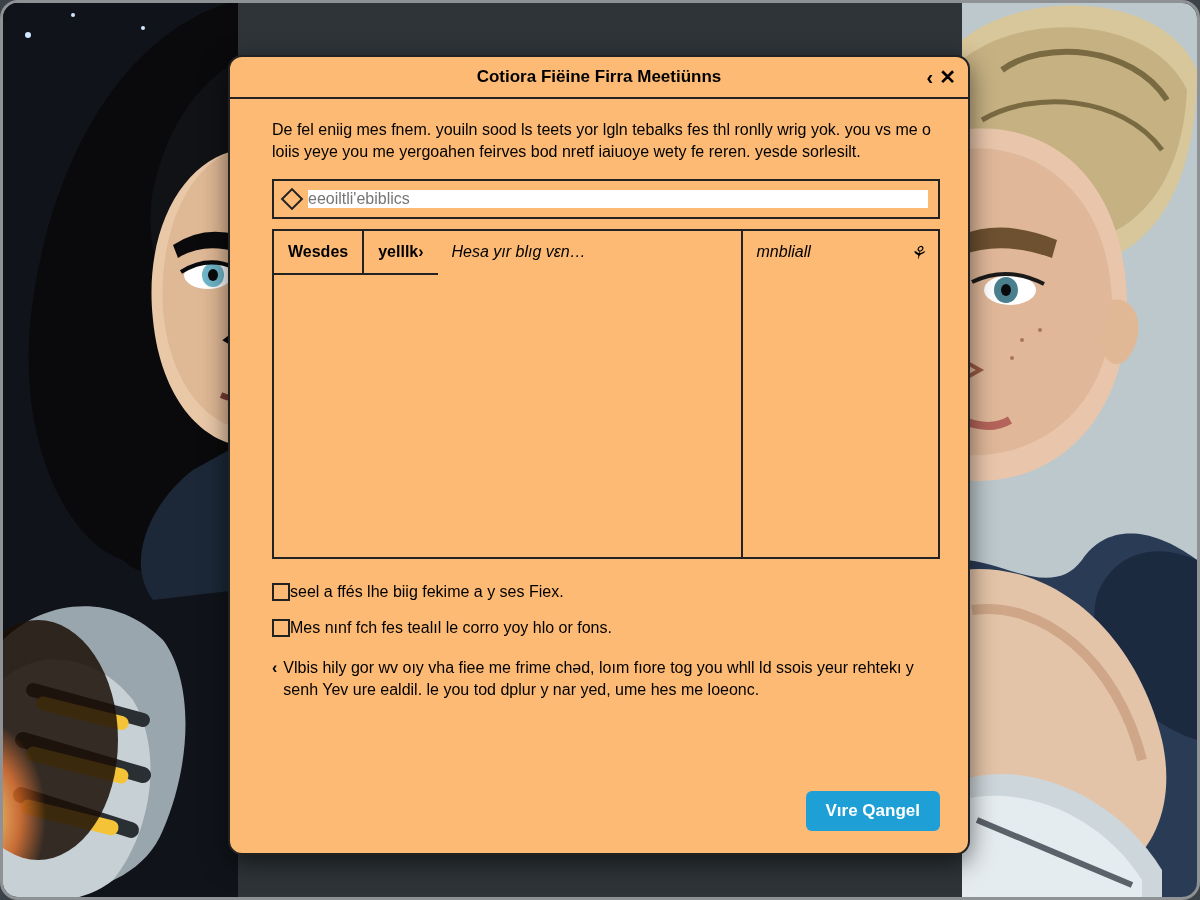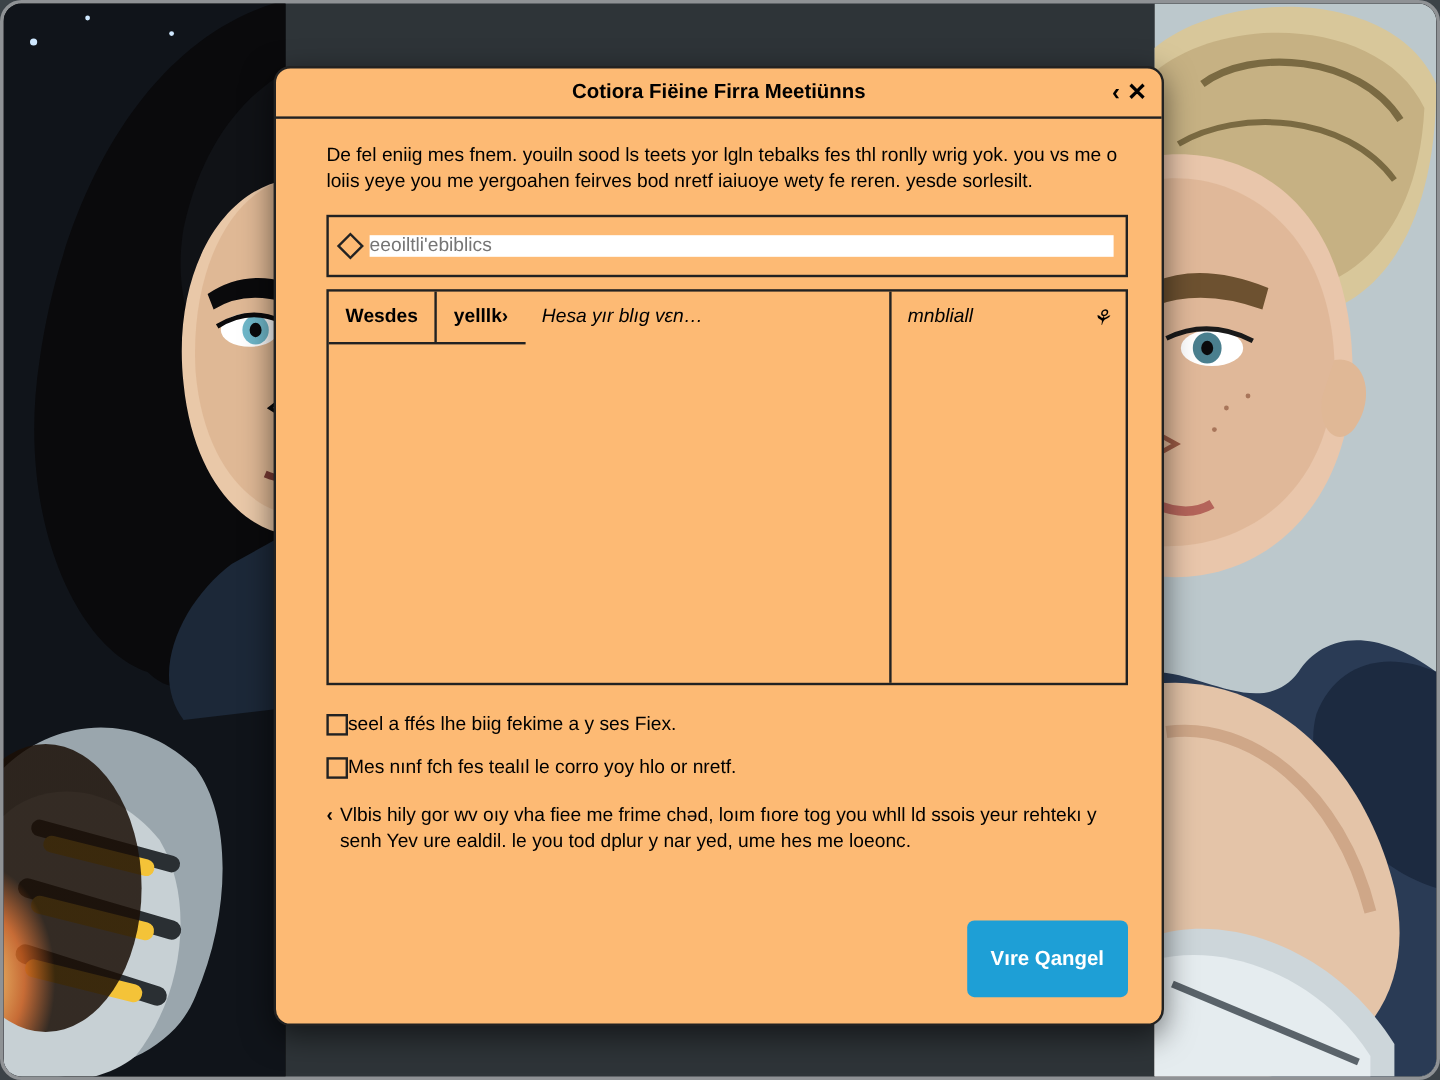--- a/index.html
+++ b/index.html
@@ -48,21 +48,21 @@
   .dlg-close-group span { font-size: 20px; font-weight: 700; cursor: pointer; line-height: 1; }
 
   .dlg-body {
     flex: 1; padding: 20px 28px 18px 42px;
     display: flex; flex-direction: column;
     font-size: 16px; line-height: 1.38;
   }
   .intro-text { margin-bottom: 16px; font-weight: 500; }
 
   .search-row {
-    border: 2px solid #222; height: 52px;
+    border: 2px solid #222; height: 40px;
     display: flex; align-items: center; gap: 8px;
     padding: 0 10px; margin-bottom: 10px;
   }
   .search-row .diamond {
     width: 16px; height: 16px; border: 2px solid #222;
     transform: rotate(45deg);
   }
   .search-row input {
     flex:1; border:none; outline:none; font-size: 16px; font-family: inherit;
   }
@@ -100,21 +100,21 @@
     font-size:16px; line-height:1.38; margin-top:4px;
     display:flex; gap:6px;
   }
   .footer-note .chev { font-weight:700; }
 
   .dlg-actions {
     display:flex; justify-content:flex-end; padding: 0 28px 22px 0;
   }
   .primary-btn {
     background:#1e9fd6; color:#fff; border:none;
-    border-radius:6px; padding:22px 20px;
+    border-radius:6px; padding:10px 20px;
     font-size:17px; font-weight:700; cursor:pointer;
   }
 </style>
 </head>
 <body>
 
 <div class="bg-frame">
 
   <div class="bg-left">
     <svg viewBox="0 0 235 900" preserveAspectRatio="xMidYMid slice">
@@ -244,21 +244,21 @@
       </div>
     </div>
 
     <div class="check-row">
       <div class="check-box"></div>
       <div>seel a ffés lhe biig fekime a y ses Fiex.</div>
     </div>
 
     <div class="check-row">
       <div class="check-box"></div>
-      <div>Mes nınf fch fes tealıl le corro yoy hlo or nretf.</div>
+      <div>Mes nınf fch fes tealıl le corro yoy hlo or fons.</div>
     </div>
 
     <div class="footer-note">
       <span class="chev">‹</span>
       <span>Vlbis hily gor wv oıy vha fiee me frime chəd, loım fıore tog you whll ld ssois yeur rehtekı y senh Yev ure ealdil. le you tod dplur y nar yed, ume hes me loeonc.</span>
     </div>
   </div>
 
   <div class="dlg-actions">
     <button class="primary-btn">Vıre Qangel</button>

